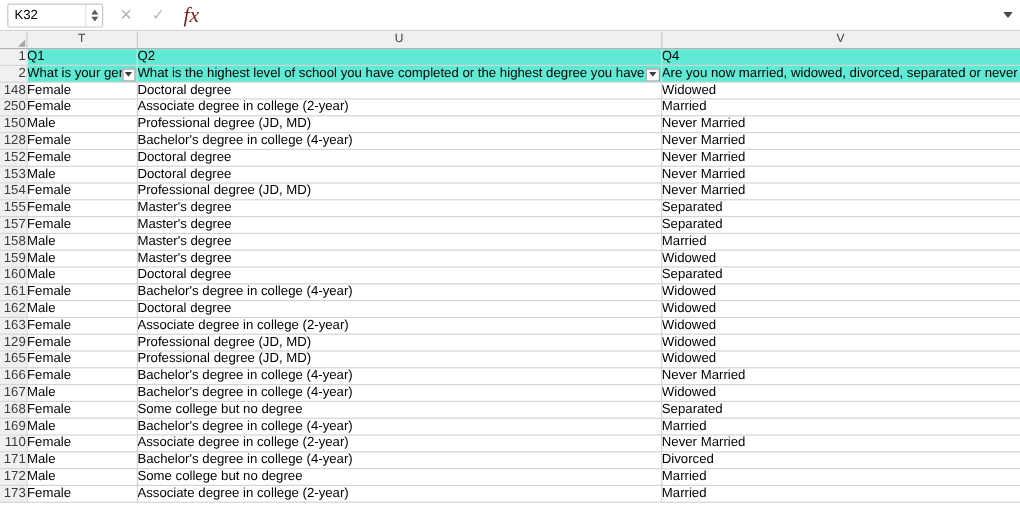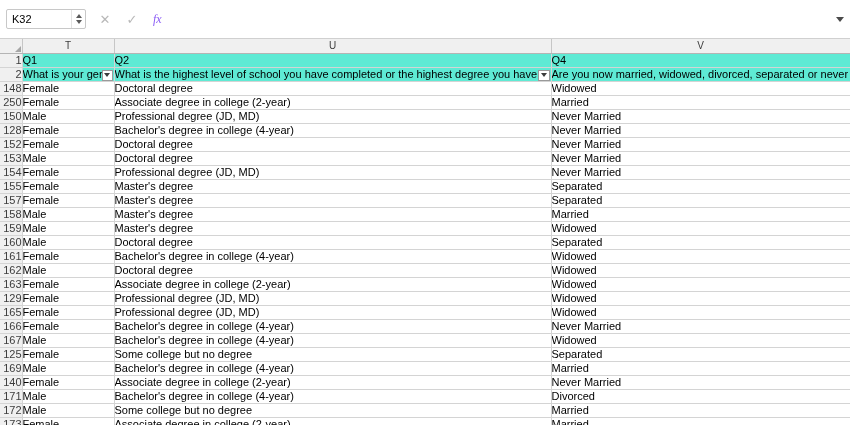--- a/index.html
+++ b/index.html
@@ -12,21 +12,21 @@
     height: 425px;
     overflow: hidden;
     font-family: "Liberation Sans", sans-serif;
     font-size: 11px;
     color: #000000;
     -webkit-font-smoothing: antialiased;
   }
 
   
   .formula-bar {
-    height: 39px;
+    height: 26px;
     display: flex;
     align-items: center;
     background: #ffffff;
     border-bottom: 1px solid #d0d0d0;
     box-sizing: border-box;
     padding: 0;
   }
   .namebox {
     width: 80px;
     height: 20px;
@@ -76,22 +76,22 @@
     display: flex;
     align-items: center;
     justify-content: center;
     font-size: 13px;
     line-height: 1;
     color: #b8b8b8;
   }
   .fb-fx {
     font-family: "Liberation Serif", serif;
     font-style: italic;
-    font-size: 12px;
-    color: #8b5cf6;
+    font-size: 18px;
+    color: #7f1d1d;
     margin-left: 14px;
   }
   .fb-input {
     flex: 1;
     height: 20px;
     margin-left: 10px;
     font-size: 11px;
     line-height: 20px;
     color: #000;
     overflow: hidden;
@@ -398,33 +398,33 @@
           <td class="cell">Bachelor's degree in college (4-year)</td>
           <td class="cell">Never Married</td>
         </tr>
         <tr>
           <td class="rowhead">167</td>
           <td class="cell">Male</td>
           <td class="cell">Bachelor's degree in college (4-year)</td>
           <td class="cell">Widowed</td>
         </tr>
         <tr>
-          <td class="rowhead">125</td>
+          <td class="rowhead">168</td>
           <td class="cell">Female</td>
           <td class="cell">Some college but no degree</td>
           <td class="cell">Separated</td>
         </tr>
         <tr>
           <td class="rowhead">169</td>
           <td class="cell">Male</td>
           <td class="cell">Bachelor's degree in college (4-year)</td>
           <td class="cell">Married</td>
         </tr>
         <tr>
-          <td class="rowhead">140</td>
+          <td class="rowhead">110</td>
           <td class="cell">Female</td>
           <td class="cell">Associate degree in college (2-year)</td>
           <td class="cell">Never Married</td>
         </tr>
         <tr>
           <td class="rowhead">171</td>
           <td class="cell">Male</td>
           <td class="cell">Bachelor's degree in college (4-year)</td>
           <td class="cell">Divorced</td>
         </tr>

